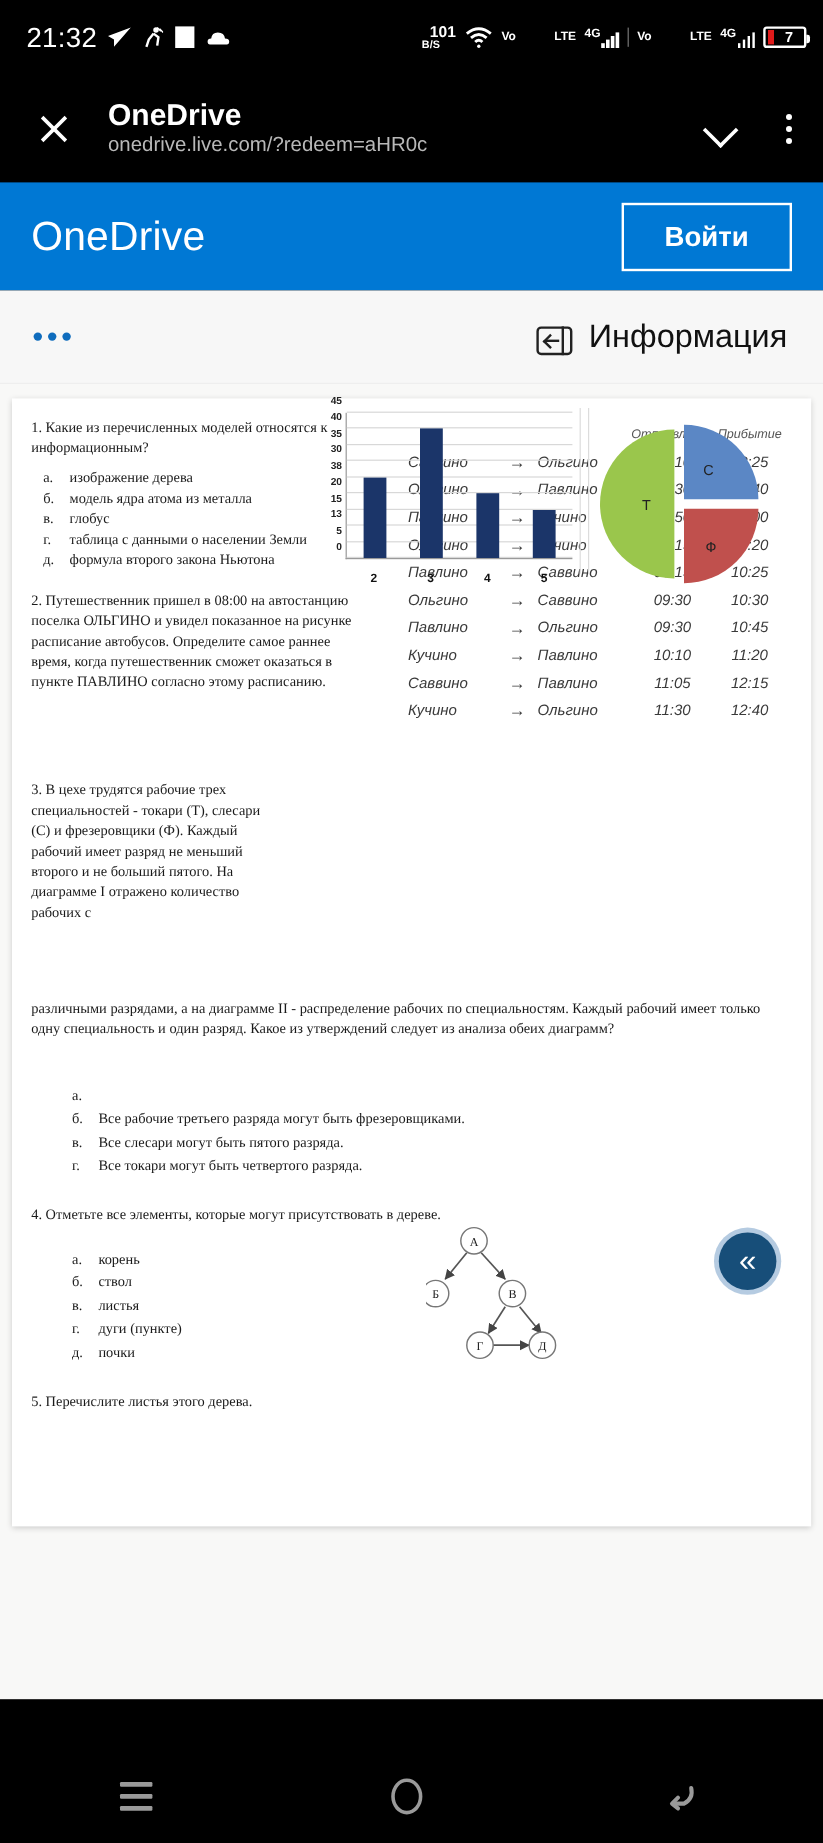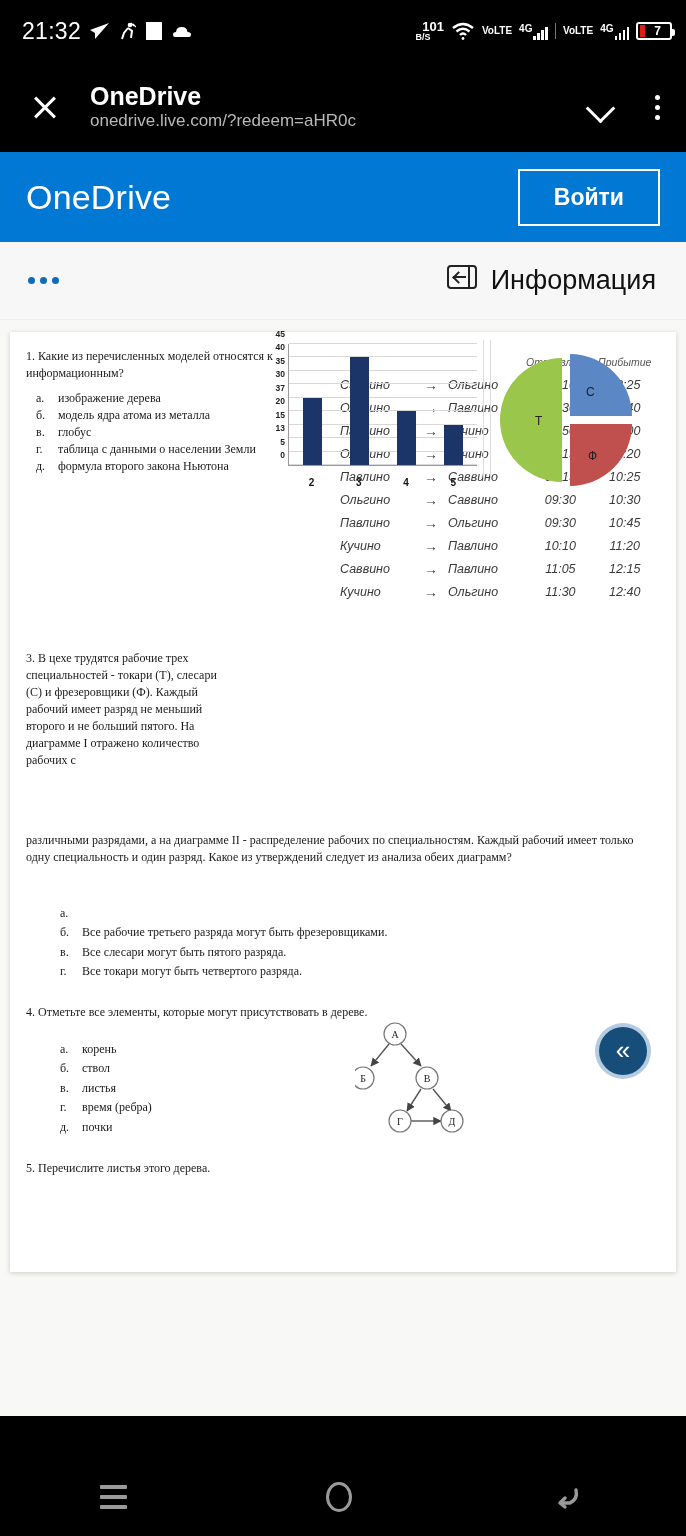--- a/index.html
+++ b/index.html
@@ -25,21 +25,21 @@
     color: #fff;
   }
   .sb-left { display: flex; align-items: center; gap: 9px; }
   .sb-clock { font-size: 23px; letter-spacing: .3px; color:#fff; }
   .sb-right { display: flex; align-items: center; gap: 7px; }
   .netspeed { display:flex; flex-direction:column; align-items:center; line-height:1; }
   .netspeed .n { font-size: 13px; font-weight: bold; margin-left: 20px; }
   .netspeed .u { font-size: 9px; font-weight: bold; }
   .volte { display:flex; flex-direction:row; align-items:center; line-height:1.05; font-weight:bold; }
   .volte .a { font-size: 10px; }
-  .volte .b { font-size: 10px; }
+  .volte .b { font-size: 10px; margin-left: 32px; }
   .fourg { display:flex; align-items:flex-end; gap:1px; }
   .fourg .g { font-size: 10px; font-weight:bold; margin-bottom:6px; }
   .bars { display:flex; align-items:flex-end; gap:1.5px; height:13px; }
   .bars i { width:2.5px; background:#fff; display:block; }
   .bars i:nth-child(1){height:4px} .bars i:nth-child(2){height:7px}
   .bars i:nth-child(3){height:10px} .bars i:nth-child(4){height:13px}
   .sep { width:1px; height:16px; background:#777; }
   .battery {
     width: 36px; height: 18px; border: 2px solid #fff; border-radius: 3px;
     display:flex; align-items:center; position:relative; box-sizing:border-box;
@@ -88,21 +88,21 @@
   }
 
   
   .od-toolbar {
     height: 78px; background: #f7f7f7; display:flex; align-items:center;
     justify-content: space-between; padding: 0 30px 0 28px; box-sizing:border-box;
     border-bottom: 1px solid #eee;
   }
   .dots3 { display:flex; gap:5px; }
   .dots3 i { width:7px; height:7px; background:#0f6cbd; border-radius:50%; display:block; }
-  .info-group { display:flex; align-items:flex-start; gap:14px; }
+  .info-group { display:flex; align-items:flex-end; gap:14px; }
   .info-icon {
     width: 30px; height: 24px; border: 2px solid #222; border-radius:4px;
     position: relative; box-sizing: border-box;
   }
   .info-icon::before {
     content:""; position:absolute; right:5px; top:-2px; bottom:-2px; width:2px; background:#222;
   }
   .info-icon .arr {
     position:absolute; left:5px; top:50%; width:12px; height:2px; background:#222; transform:translateY(-50%);
   }
@@ -321,20 +321,21 @@
             <span class="mk">г.</span>
             <span>таблица с данными о населении Земли</span>
           </li>
         <li>
             <span class="mk">д.</span>
             <span>формула второго закона Ньютона</span>
           </li>
       </ol>
     </div>
 
+    <div class="q-text" style="left:16px; top:160px; width:278px;">2. Путешественник пришел в 08:00 на автостанцию поселка ОЛЬГИНО и увидел показанное на рисунке расписание автобусов. Определите самое раннее время, когда путешественник сможет оказаться в пункте ПАВЛИНО согласно этому расписанию.</div>
 
     <div class="schedule">
       <table>
         <tbody>
             <tr>
           <th></th>
               <th></th>
               <th></th>
           <th>Отправление</th>
           <th>Прибытие</th>
@@ -426,21 +427,21 @@
         <div class="bc-grid" style="bottom:66.67%"></div>
         <div class="bc-grid" style="bottom:77.78%"></div>
         <div class="bc-grid" style="bottom:88.89%"></div>
         <div class="bc-grid" style="bottom:100%"></div>
 
         <div class="bc-ylab" style="bottom:0%">0</div>
         <div class="bc-ylab" style="bottom:11.11%">5</div>
         <div class="bc-ylab" style="bottom:22.22%">13</div>
         <div class="bc-ylab" style="bottom:33.33%">15</div>
         <div class="bc-ylab" style="bottom:44.44%">20</div>
-        <div class="bc-ylab" style="bottom:55.56%">37</div>
+        <div class="bc-ylab" style="bottom:55.56%">38</div>
         <div class="bc-ylab" style="bottom:66.67%">30</div>
         <div class="bc-ylab" style="bottom:77.78%">35</div>
         <div class="bc-ylab" style="bottom:88.89%">40</div>
         <div class="bc-ylab" style="bottom:100%">45</div>
 
         <div class="bc-bars">
           <div class="bc-col">
               <div class="bc-bar" style="height: 55.5556%; background: rgb(27, 53, 105);"></div>
             </div>
           <div class="bc-col">
@@ -510,21 +511,21 @@
         <li>
             <span class="mk">б.</span>
             <span>ствол</span>
           </li>
         <li>
             <span class="mk">в.</span>
             <span>листья</span>
           </li>
         <li>
             <span class="mk">г.</span>
-            <span>время (ребра)</span>
+            <span>дуги (пункте)</span>
           </li>
         <li>
             <span class="mk">д.</span>
             <span>почки</span>
           </li>
       </ol>
     </div>
 
     <div class="tree">
       <svg width="140" height="130" viewBox="0 0 140 130">

